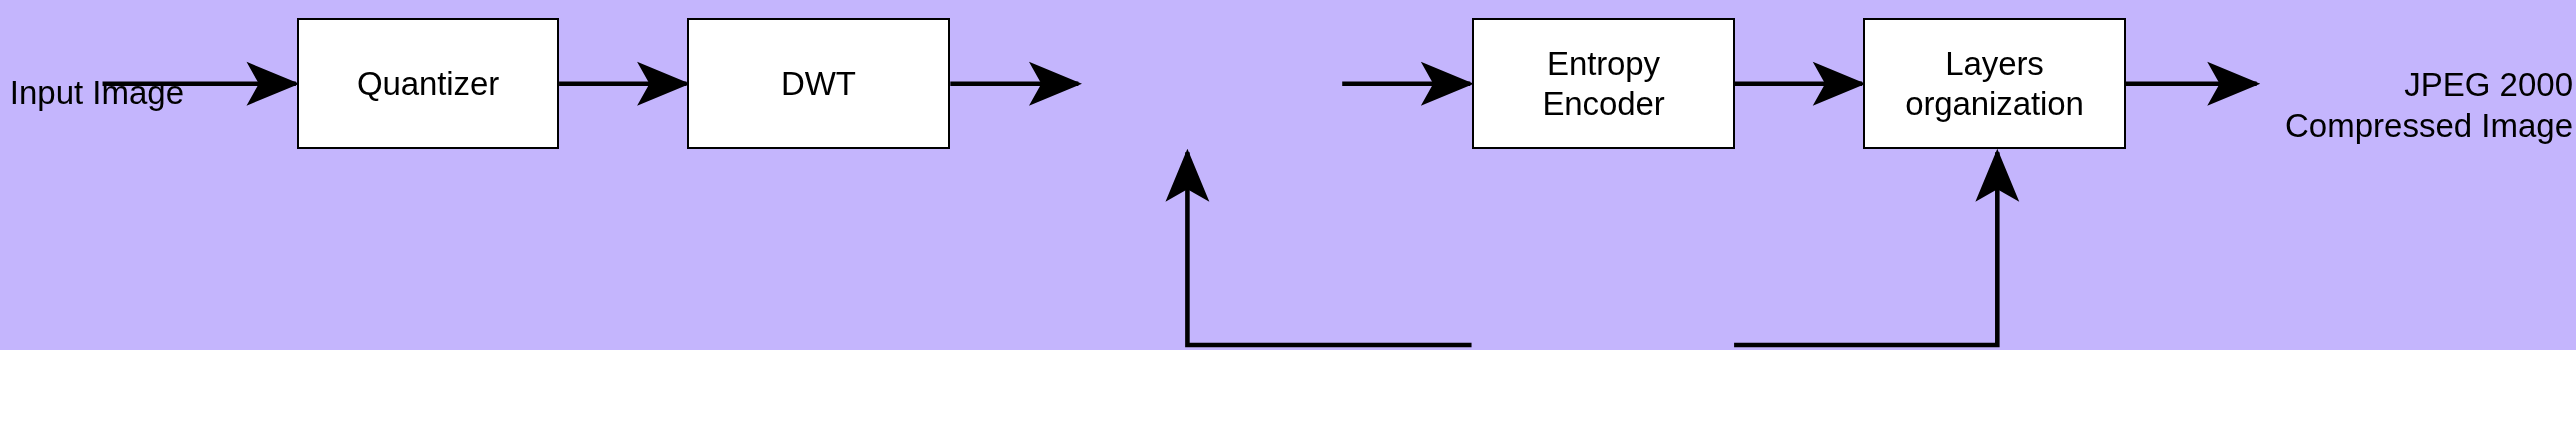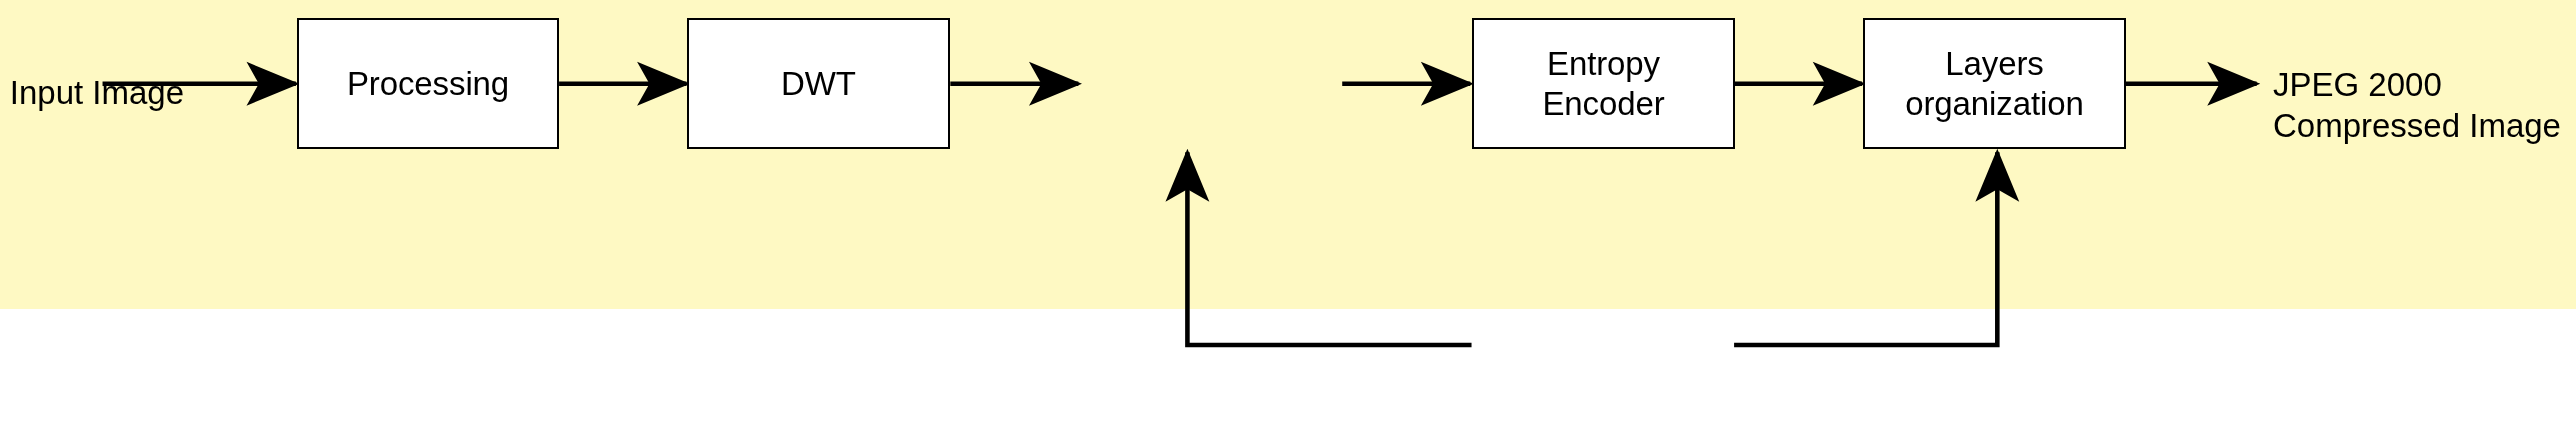--- a/index.html
+++ b/index.html
@@ -10,22 +10,22 @@
   body {
     width: 2576px;
     height: 434px;
     font-family: "Liberation Sans", sans-serif;
     color: #000000;
     overflow: hidden;
   }
   #stage {
     position: relative;
     width: 2576px;
-    height: 309px;
-    background: #fef9c3;
+    height: 350px;
+    background: #c4b5fd;
   }
   #wires {
     position: absolute;
     left: 0;
     top: 0;
     width: 2576px;
     height: 434px;
     pointer-events: none;
   }
   .node {
@@ -48,21 +48,21 @@
   }
   .free-label {
     position: absolute;
     font-size: 33px;
     line-height: 1.22;
     font-family: "Liberation Sans", sans-serif;
     color: #000000;
     white-space: pre-line;
   }
   .free-label.center {
-    text-align: left;
+    text-align: right;
   }
 </style>
 </head>
 <body>
 
 <div id="stage">
 
   <svg id="wires" viewBox="0 0 3944 664" width="2576" height="434" xmlns="http://www.w3.org/2000/svg">
     <defs>
       <marker id="ah" markerWidth="13" markerHeight="13" refX="11.2" refY="5" orient="auto" markerUnits="strokeWidth">
@@ -106,21 +106,21 @@
   <div class="free-label" style="left:9.8px; top:33px;">
     <span>Input Image</span>
   </div>
 
   <div class="free-label center" style="left:2273px; top:25px; width:300px;">
     <span>JPEG 2000
 Compressed Image</span>
   </div>
 
   <div class="node" style="left:297px; top:18.3px; width:262px; height:131px;">
-    <span class="node-label">Processing</span>
+    <span class="node-label">Quantizer</span>
   </div>
 
   <div class="node" style="left:687px; top:18.3px; width:263px; height:131px;">
     <span class="node-label">DWT</span>
   </div>
 
 
   <div class="node" style="left:1472px; top:18.3px; width:263px; height:131px;">
     <span class="node-label">Entropy
 Encoder</span>

